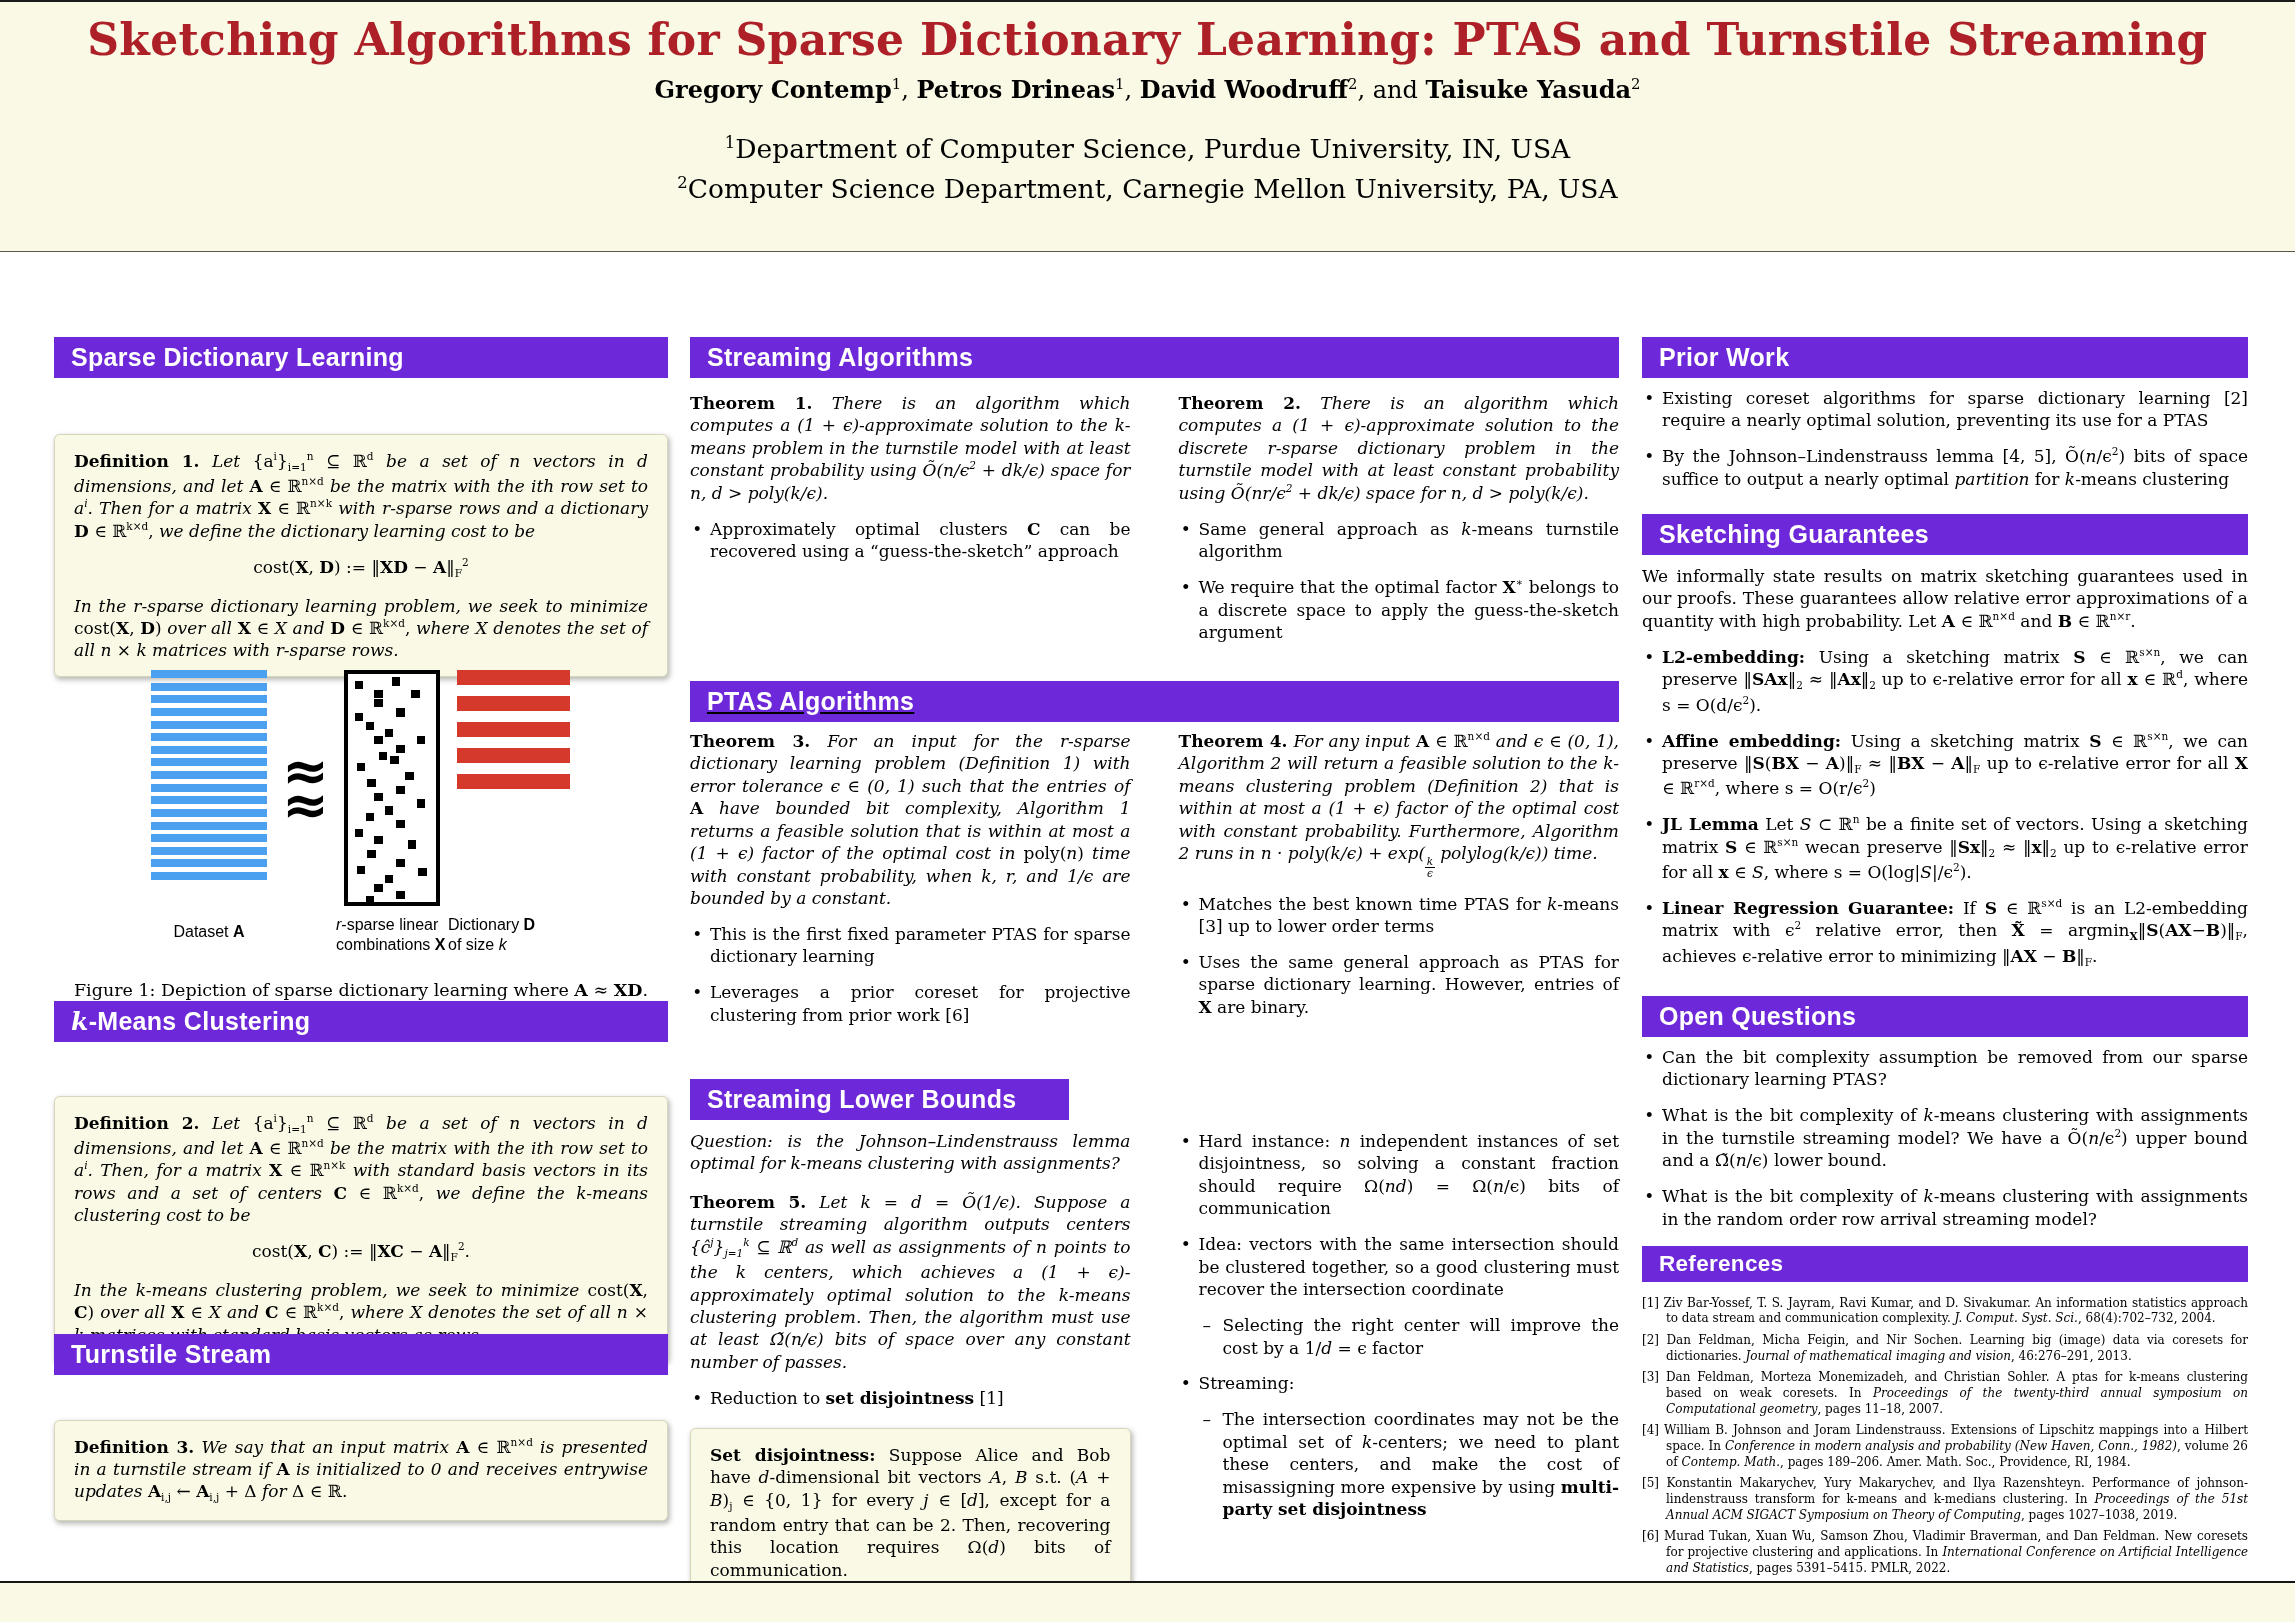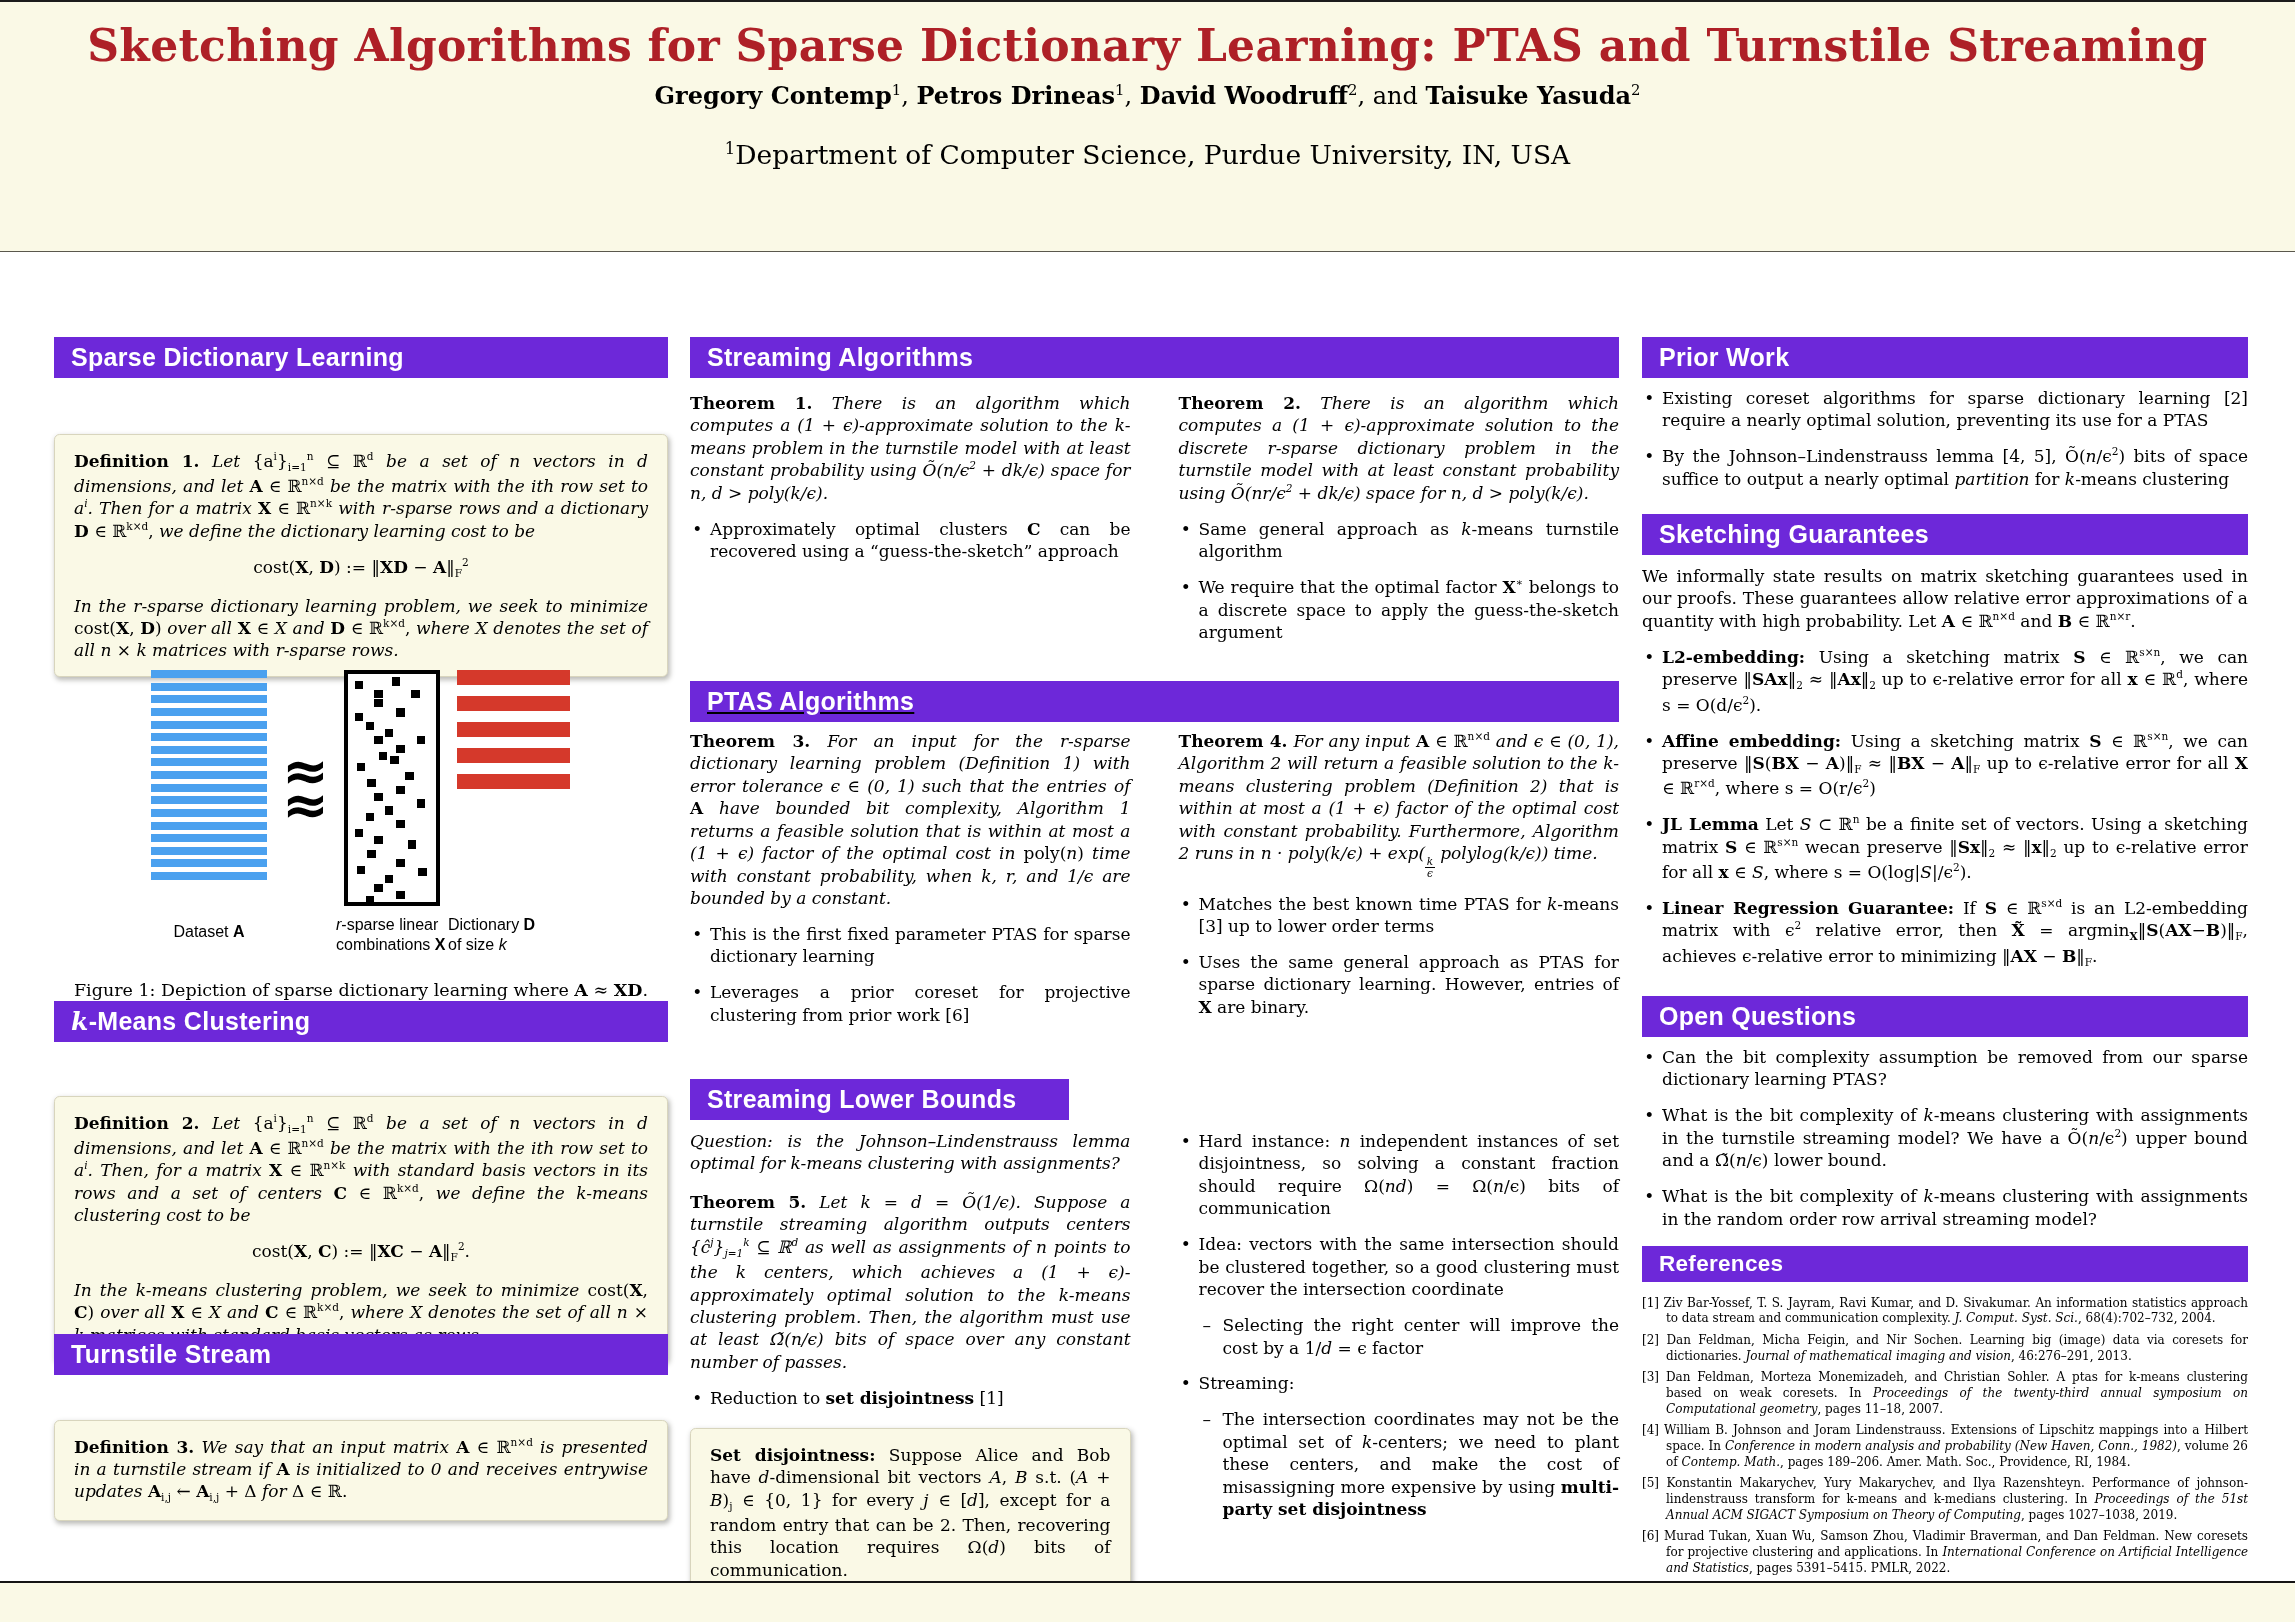--- a/index.html
+++ b/index.html
@@ -6,21 +6,21 @@
   body{
     width:2295px;height:1622px;position:relative;background:#ffffff;
     font-family:"DejaVu Serif","Liberation Serif",serif;color:#000;
   }
   
   .header{
     position:absolute;left:0;top:0;width:2295px;height:252px;box-sizing:border-box;
     background:#FAF9E6;border-top:2.8px solid #1c1c1c;border-bottom:1.1px solid #5a574d;
     text-align:center;
   }
-  .title{margin:18px 0 0;font-size:44px;font-weight:bold;color:#AE2027;letter-spacing:0.3px;}
+  .title{margin:12px 0 0;font-size:44px;font-weight:bold;color:#AE2027;letter-spacing:0.3px;}
   .authors{margin-top:10px;font-size:24px;}
   .affils{margin-top:25px;font-size:26.5px;line-height:1.5;}
   sup{font-size:0.62em;}
   sub{font-size:0.62em;}
   
   .col{position:absolute;top:337px;}
   .col-left{left:54px;width:614px;}
   .col-mid{left:690px;width:929px;}
   .col-right{left:1642px;width:606px;}
   .sec{position:absolute;left:0;right:0;}
@@ -71,20 +71,21 @@
   .footer-strip{position:absolute;left:0;right:0;top:1581px;height:42px;background:#FAF9E6;border-top:2.3px solid #151515;}
 </style>
 </head>
 <body>
 
 <header class="header">
   <h1 class="title">Sketching Algorithms for Sparse Dictionary Learning: PTAS and Turnstile Streaming</h1>
   <div class="authors"><b>Gregory Contemp</b><sup>1</sup>, <b>Petros Drineas</b><sup>1</sup>, <b>David Woodruff</b><sup>2</sup>, and <b>Taisuke Yasuda</b><sup>2</sup></div>
   <div class="affils">
     <div><sup>1</sup>Department of Computer Science, Purdue University, IN, USA</div>
+    <div><sup>2</sup>Computer Science Department, Carnegie Mellon University, PA, USA</div>
   </div>
 </header>
 
 <section class="col col-left">
 
   <div class="sec" style="top:0;">
     <div class="bar">Sparse Dictionary Learning</div>
   </div>
 
   <div class="sec" style="top:97px;">

